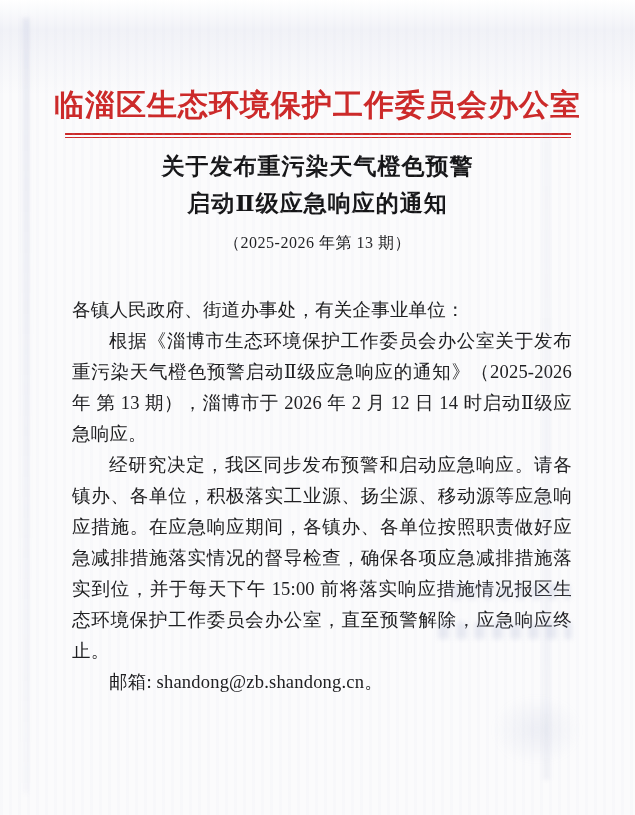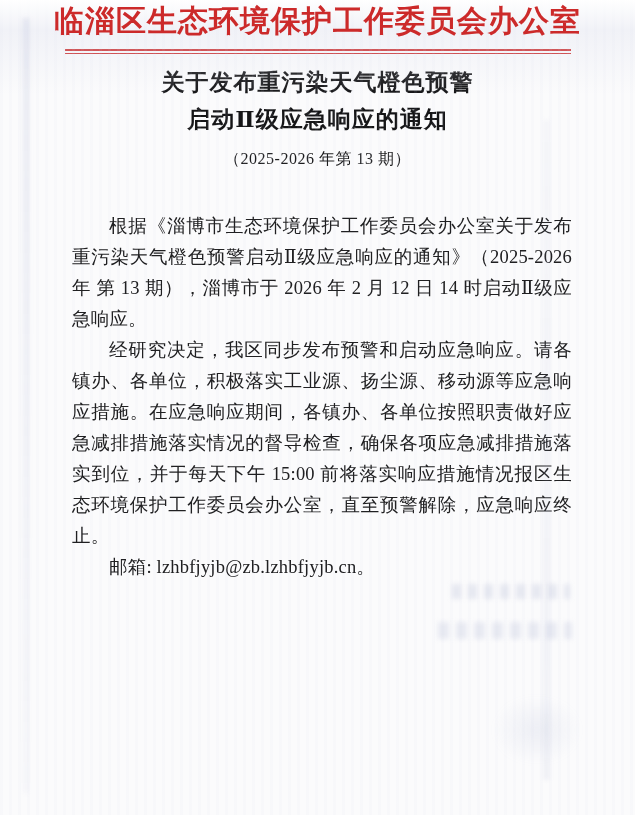--- a/index.html
+++ b/index.html
@@ -20,20 +20,21 @@
   .paper::before{
     content:"";
     position:absolute;inset:0;
     background:
       linear-gradient(180deg, rgba(255,255,255,.9) 0px, rgba(222,225,238,.35) 30px, rgba(255,255,255,0) 95px),
       repeating-linear-gradient(90deg, rgba(205,209,228,.07) 0 3px, rgba(255,255,255,0) 3px 9px);
     pointer-events:none;
   }
   .office-title{
     position:relative;
+    padding-top:84px;
     text-align:center;
     font-family:"Liberation Sans","DejaVu Sans",sans-serif;
     font-weight:700;
     font-size:30px;
     line-height:42px;
     letter-spacing:1px;
   }
   .red-rule{
     width:506px;
     margin:7px auto 0;
@@ -106,23 +107,24 @@
   <div class="red-rule" style="border-color: rgb(204, 42, 42);"></div>
 
   <div class="doc-title">
     <div>关于发布重污染天气橙色预警</div>
     <div>启动Ⅱ级应急响应的通知</div>
   </div>
 
   <div class="issue-number">（2025-2026 年第 13 期）</div>
 
   <div class="body-text" style="color: rgb(32, 32, 34);">
+    <p>各镇人民政府、街道办事处，有关企事业单位：</p>
     <p class="indent">根据《淄博市生态环境保护工作委员会办公室关于发布重污染天气橙色预警启动Ⅱ级应急响应的通知》（2025-2026 年 第 13 期），淄博市于 2026 年 2 月 12 日 14 时启动Ⅱ级应急响应。</p>
     <p class="indent">经研究决定，我区同步发布预警和启动应急响应。请各镇办、各单位，积极落实工业源、扬尘源、移动源等应急响应措施。在应急响应期间，各镇办、各单位按照职责做好应急减排措施落实情况的督导检查，确保各项应急减排措施落实到位，并于每天下午 15:00 前将落实响应措施情况报区生态环境保护工作委员会办公室，直至预警解除，应急响应终止。</p>
-    <p class="indent">邮箱: lzhbfjyjb@zb.lzhbfjyjb.cn。</p>
+    <p class="indent">邮箱: shandong@zb.shandong.cn。</p>
   </div>
 
   <div class="artifact artifact-streak-left"></div>
   <div class="artifact artifact-streak-right"></div>
   <div class="artifact artifact-smudge-1"></div>
   <div class="artifact artifact-smudge-2"></div>
   <div class="artifact artifact-smudge-3"></div>
 
 </div>
 

